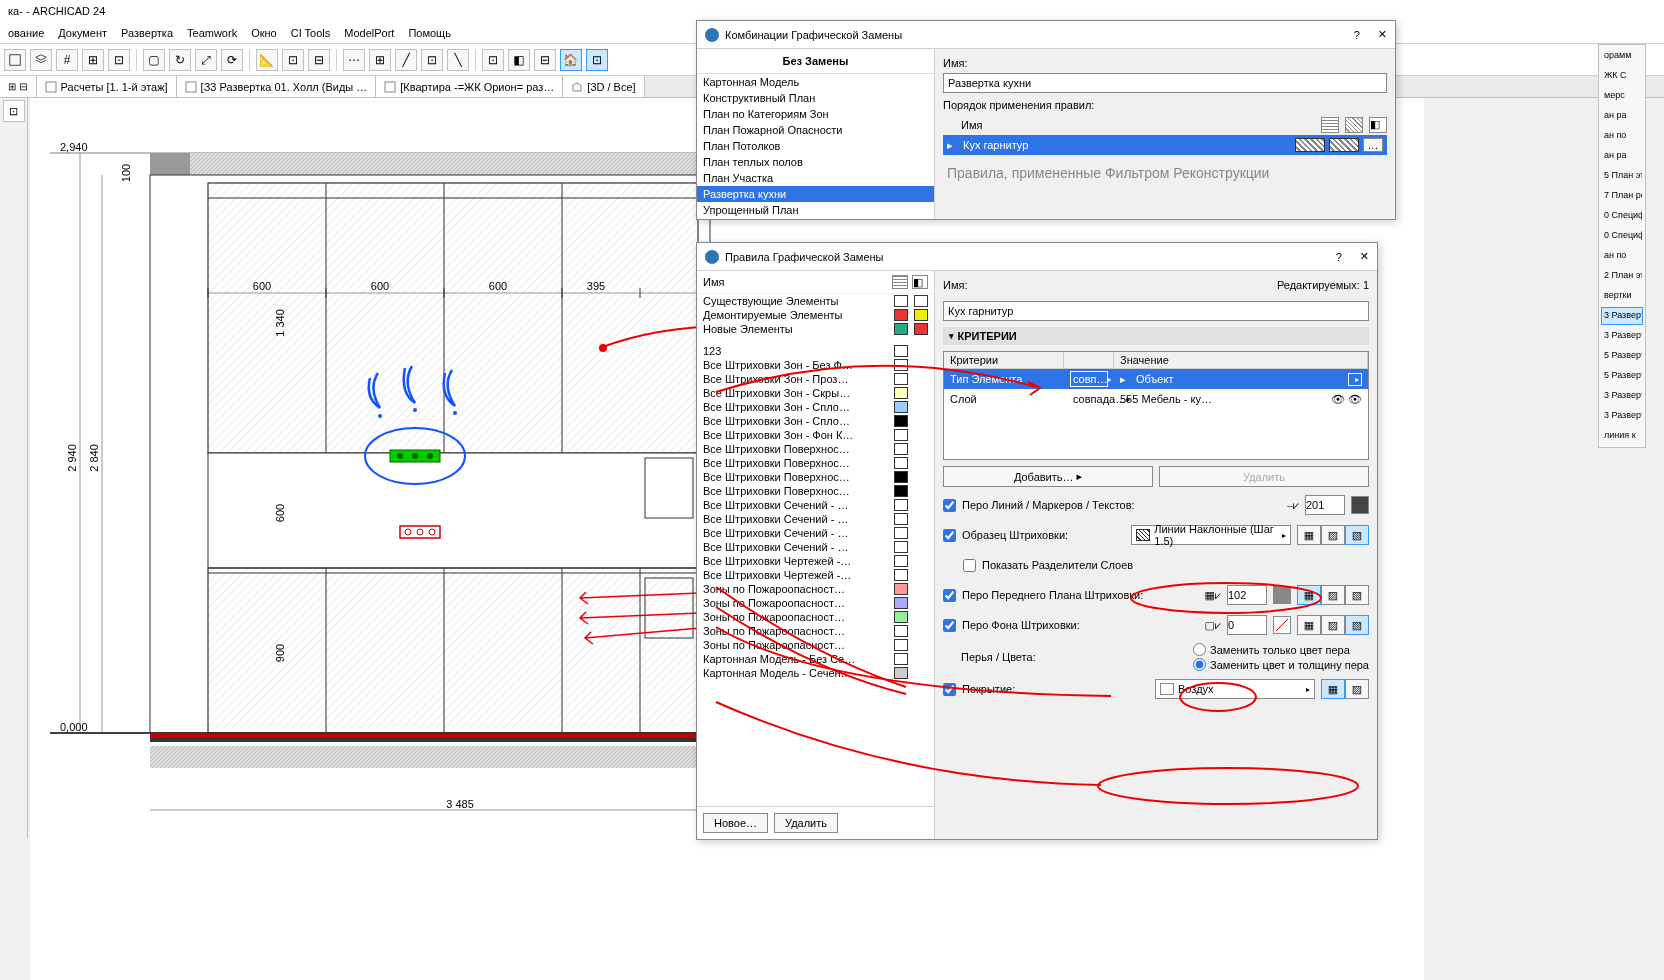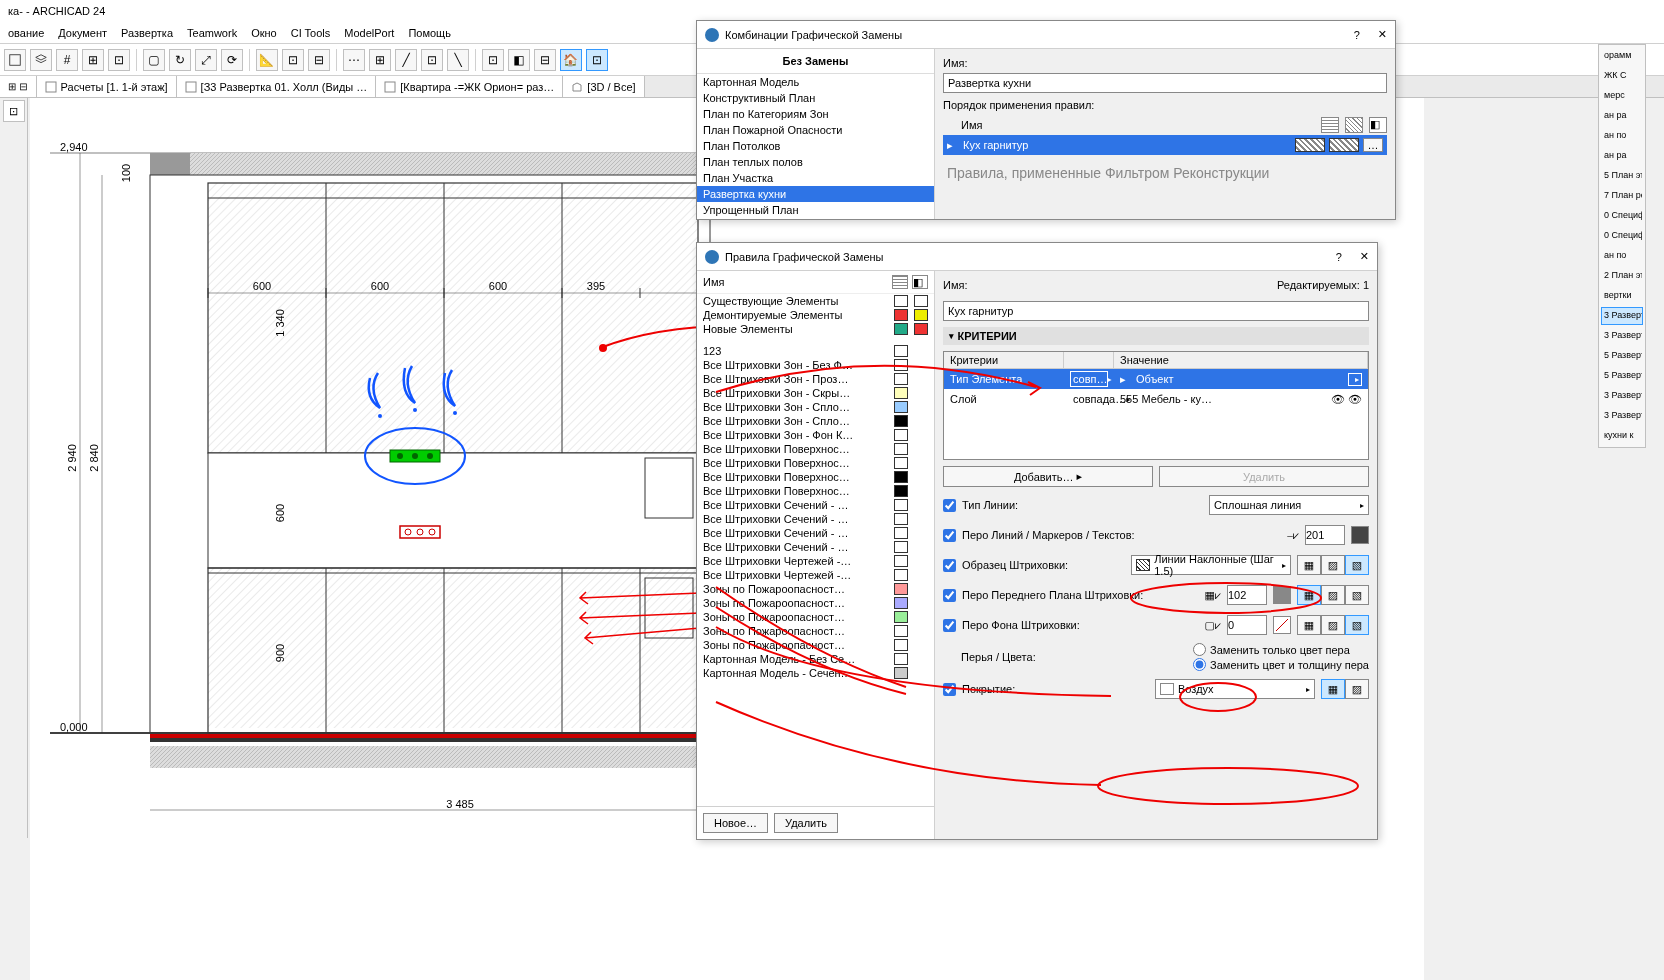--- a/index.html
+++ b/index.html
@@ -529,27 +529,20 @@
             </div>
           </div>
         <div style="height:50px"></div>
       </div>
       <div class="crit-btns">
         <button class="btn"><span>Добавить…</span> &nbsp;▸</button>
         <button class="btn" disabled="">Удалить</button>
       </div>
 
 
-      <div class="style-row">
-        <input type="checkbox" class="cb" checked="" style="">
-        <span class="lb">Тип Линии:</span>
-        <div class="dd" style="width:160px">
-            <span>Сплошная линия</span>
-          </div>
-      </div>
 
       <div class="style-row">
         <input type="checkbox" class="cb" checked="" style="">
         <span class="lb">Перо Линий / Маркеров / Текстов:</span>
         <span>⎯⩗</span>
         <input class="numbox" value="201" style="">
         <div class="swatch" style="background:#444"></div>
       </div>
 
       <div class="style-row">
@@ -559,20 +552,24 @@
           <span style="width:16px;height:12px;background:repeating-linear-gradient(45deg,#fff,#fff 2px,#333 2px,#333 3px);border:1px solid #333"></span>
           <span>Линии Наклонные (Шаг 1.5)</span>
         </div>
         <div class="group3">
           <div class="mode-btn">▦</div>
           <div class="mode-btn">▨</div>
           <div class="mode-btn on">▧</div>
         </div>
       </div>
 
+      <div class="style-row" style="padding-left:20px">
+        <input type="checkbox" class="cb" style="">
+        <span>Показать Разделители Слоев</span>
+      </div>
 
       <div class="style-row">
         <input type="checkbox" class="cb" checked="" style="">
         <span class="lb">Перо Переднего Плана Штриховки:</span>
         <span>▦⩗</span>
         <input class="numbox" value="102" style="">
         <div class="swatch" style="background:#888"></div>
         <div class="group3">
           <div class="mode-btn on">▦</div>
           <div class="mode-btn">▨</div>
@@ -652,14 +649,14 @@
     <div class="rb">0 Специф</div>
     <div class="rb">ан по</div>
     <div class="rb">2 План эт</div>
     <div class="rb">вертки</div>
     <div class="rb sel">3 Разверт</div>
     <div class="rb">3 Разверт</div>
     <div class="rb">5 Разверт</div>
     <div class="rb">5 Разверт</div>
     <div class="rb">3 Разверт</div>
     <div class="rb">3 Разверт</div>
-    <div class="rb">кухни к</div>
+    <div class="rb">линия к</div>
   </div>
 
 </body></html>

